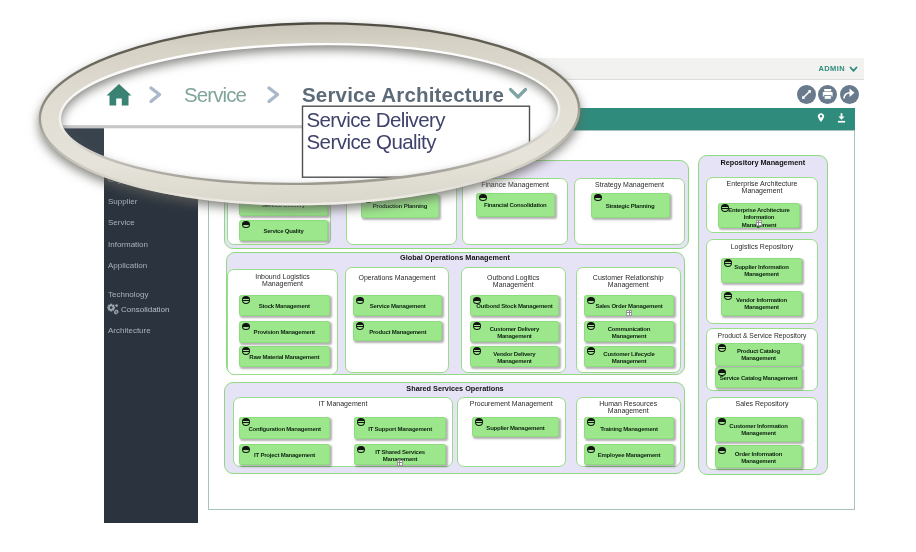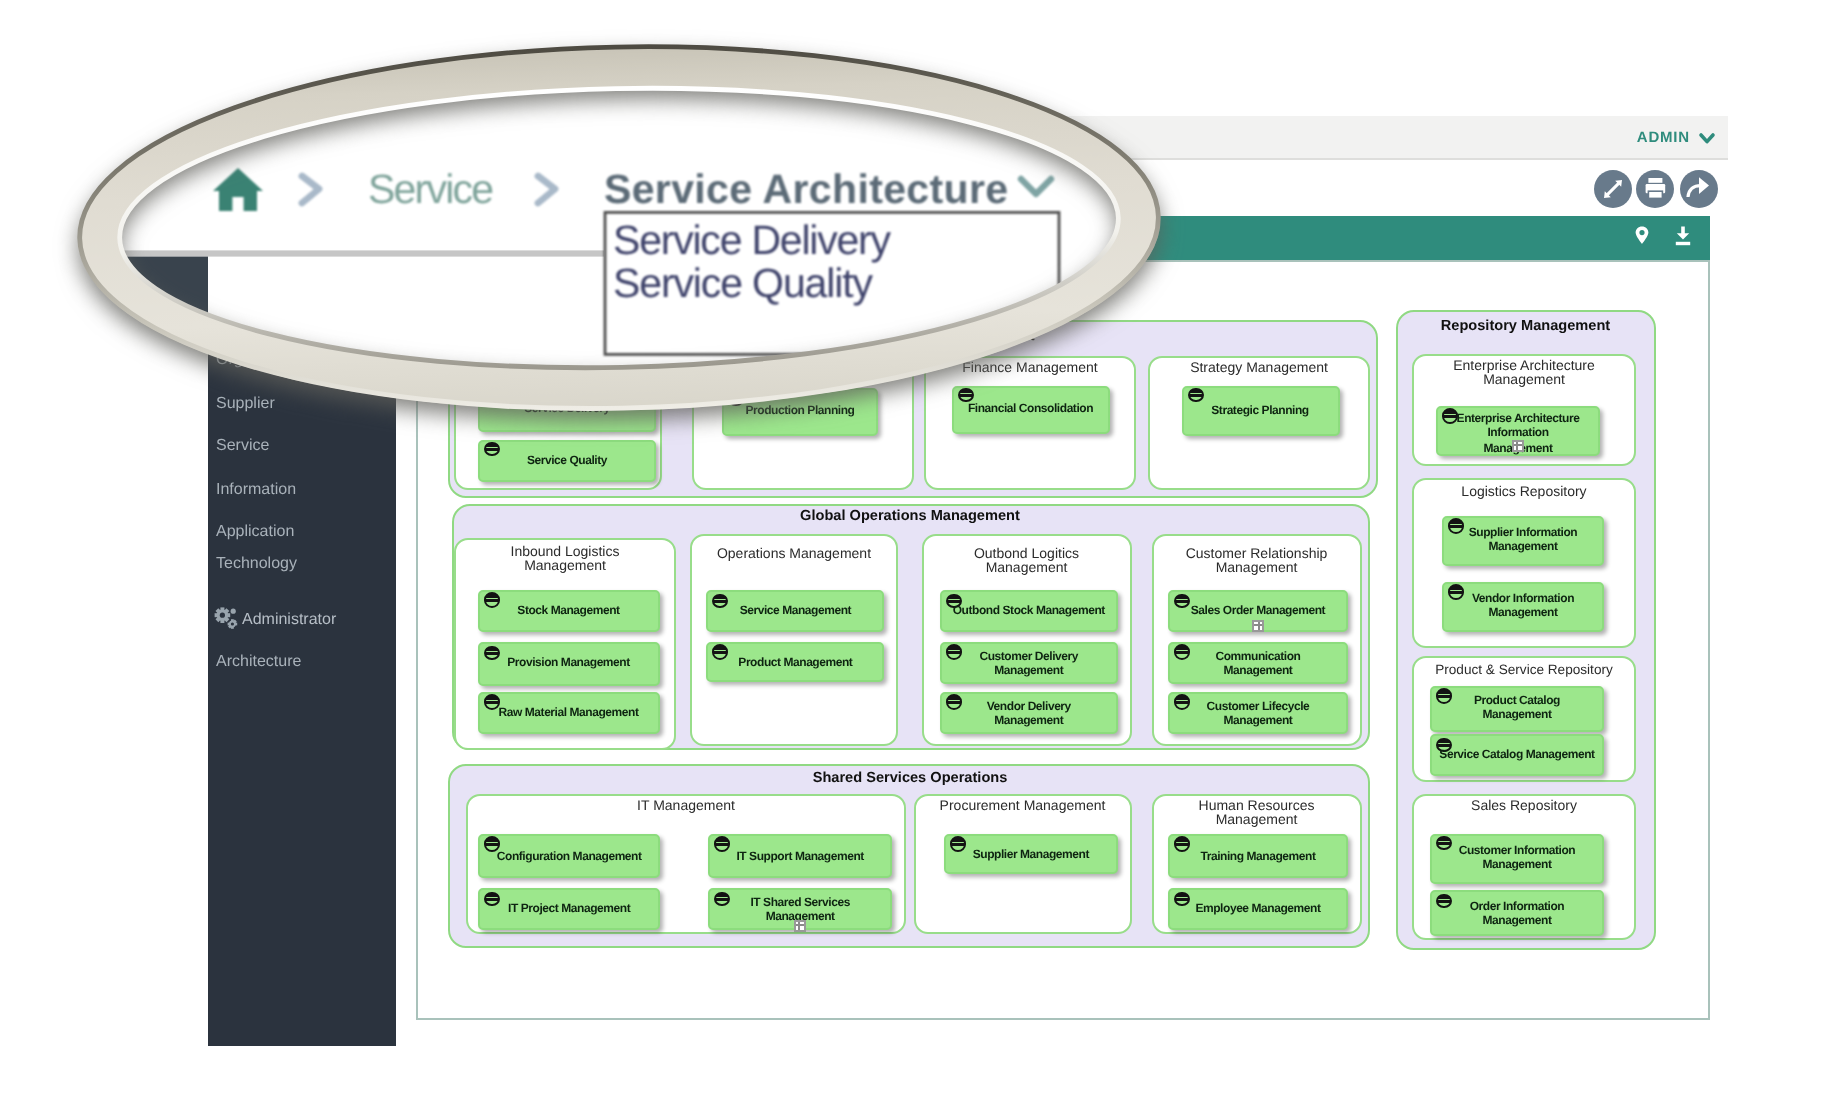--- a/index.html
+++ b/index.html
@@ -67,42 +67,42 @@
       <rect x="23.9" y="9.9" width="7.2" height="1.7"></rect>
     </g>
   </svg>
 
   <div class="abs" id="sidebar"></div>
   <div class="abs mi" style="top:175px">Organization</div>
   <div class="abs mi" style="top:196.5px">Supplier</div>
   <div class="abs mi" style="top:218px">Service</div>
   <div class="abs mi" style="top:239.5px">Information</div>
   <div class="abs mi" style="top:260.5px">Application</div>
-  <div class="abs mi" style="top:277px">Technology</div>
+  <div class="abs mi" style="top:290px">Technology</div>
   <svg class="abs" style="left:106.5px;top:302.5px" width="12" height="12" viewBox="0 0 12 12">
     <g fill="#99a4ad">
       <g transform="translate(4.2,4.6)">
         <rect x="-1" y="-3.9" width="2" height="7.8"></rect>
         <rect x="-3.9" y="-1" width="7.8" height="2"></rect>
         <rect x="-1" y="-3.9" width="2" height="7.8" transform="rotate(45)"></rect>
         <rect x="-3.9" y="-1" width="7.8" height="2" transform="rotate(45)"></rect>
         <circle r="2.9"></circle>
         <circle r="1.3" fill="#2b333e"></circle>
       </g>
       <g transform="translate(9.2,9)">
         <rect x="-0.7" y="-2.4" width="1.4" height="4.8"></rect>
         <rect x="-2.4" y="-0.7" width="4.8" height="1.4"></rect>
         <rect x="-0.7" y="-2.4" width="1.4" height="4.8" transform="rotate(45)"></rect>
         <circle r="1.7"></circle>
         <circle r="0.8" fill="#2b333e"></circle>
       </g>
       <circle cx="9.6" cy="2.6" r="1.3"></circle>
     </g>
   </svg>
-  <div class="abs mi" style="top:304.5px;left:121px;color:#b6bec6">Administrator</div>
+  <div class="abs mi" style="top:304.5px;left:121px;color:#b6bec6">Consolidation</div>
   <div class="abs mi" style="top:325.5px">Architecture</div>
 
   <div class="abs" id="canvas"></div>
 
   <div class="abs lav" style="left:224px;top:160px;width:464.5px;height:88.5px"></div>
   <div class="abs tb" style="left:330px;top:163px;width:250px">Service Establishment Management</div>
   <div class="abs sec" style="left:227px;top:178px;width:104px;height:67px"></div>
   <div class="abs ti" style="left:227px;top:180px;width:104px">Service Management</div>
   <div class="abs sec" style="left:346px;top:178px;width:111px;height:67px"></div>
   <div class="abs ti" style="left:346px;top:180px;width:111px">Production Management</div>

